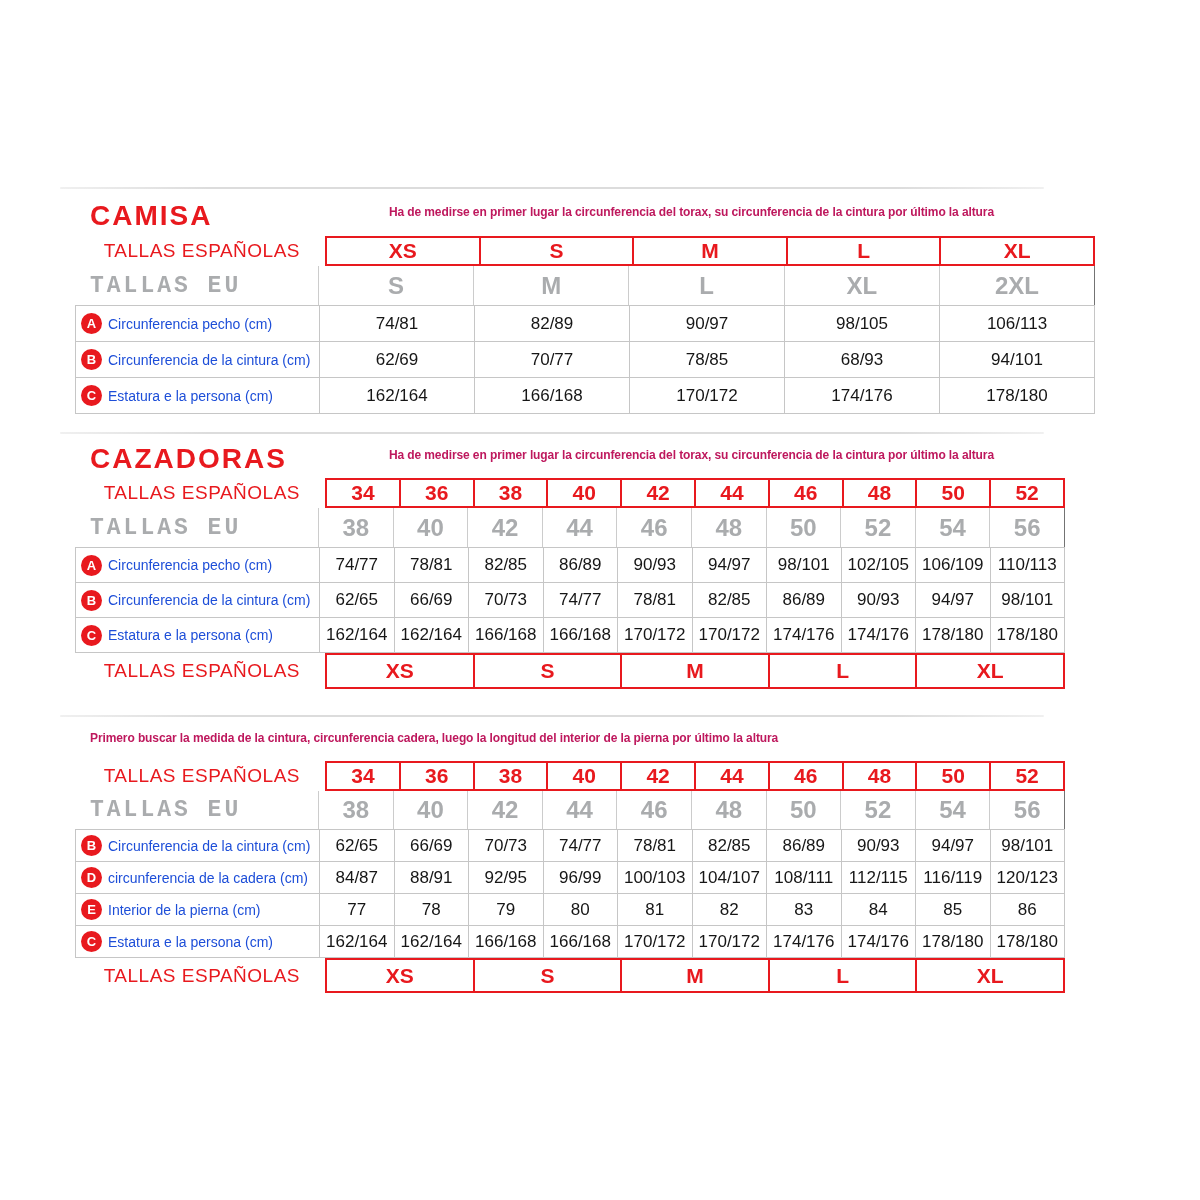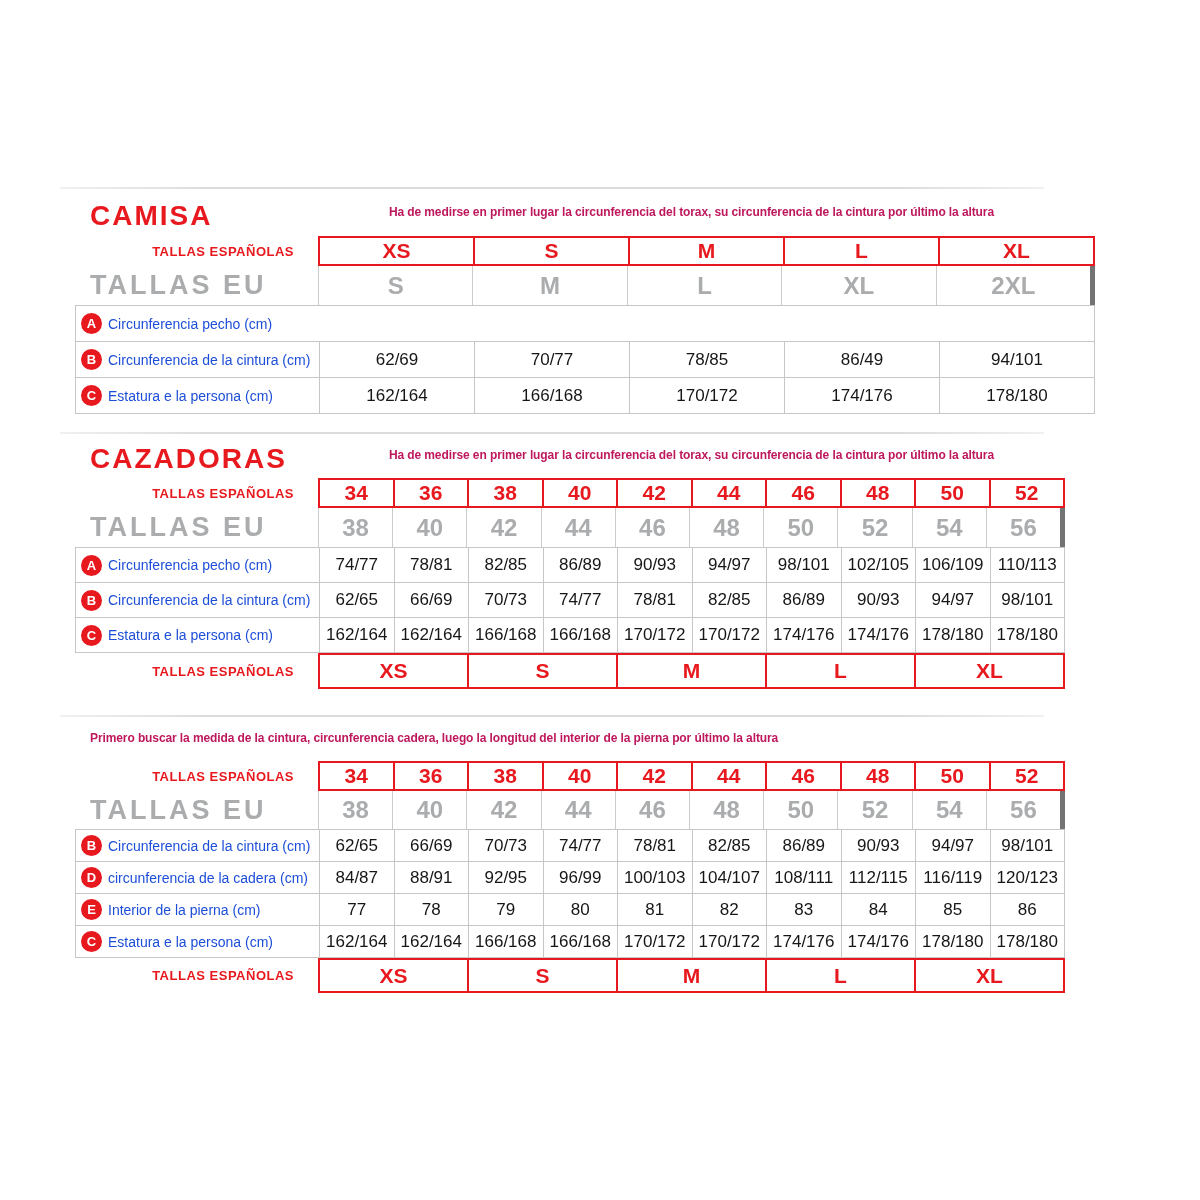--- a/index.html
+++ b/index.html
@@ -39,42 +39,42 @@
   .cells{flex:1;display:flex;align-items:stretch;}
   .cell{
     flex:1;display:flex;align-items:center;justify-content:center;
     box-sizing:border-box;text-align:center;
   }
   
   .row-esp{height:30px;}
   .row-bottom{height:36px;}
   .sec-pantalones .row-bottom{height:35px;}
   .red-lab{
-    justify-content:flex-end;padding-right:24px;
-    font-size:13px;font-weight:700;color:var(--red);letter-spacing:0.5px;
+    justify-content:flex-end;padding-right:18px;
+    font-size:19px;font-weight:400;color:var(--red);letter-spacing:0.5px;
     white-space:nowrap;
   }
   .red-box{
     border:2px solid var(--red);margin-left:-2px;
     font-size:21px;font-weight:700;color:var(--red);
     background:#fff;
   }
-  .cells .red-box:first-child{margin-left:0;}
+  .cells .red-box:first-child{margin-left:7px;}
   
   .row-eu{height:39px;}
   .sec-pantalones .row-eu{height:38px;}
   .eu-lab{
-    padding-left:15px;font-size:27px;font-weight:700;color:var(--gray);
-    letter-spacing:3px;white-space:nowrap;
+    padding-left:15px;font-size:23px;font-weight:700;color:var(--gray);
+    letter-spacing:3px;white-space:nowrap;font-family:Liberation Mono, monospace;
   }
   .eu-cell{
     font-size:24px;font-weight:700;color:var(--gray);
     border-left:1px solid #ccc;
   }
-  .eu-cell:last-child{border-right:5px solid #737373;}
+  .eu-cell:last-child{border-right:1px solid #737373;}
   
   .data-grid{border:1px solid #c6c6c6;}
   .data-row + .data-row{border-top:1px solid #c6c6c6;}
   .sec-camisa .data-row{height:35px;}
   .sec-cazadoras .data-row{height:34px;}
   .sec-pantalones .data-row{height:31px;}
   .data-lab{padding-left:5px;}
   .data-cell{border-left:1px solid #c6c6c6;font-size:17px;color:#161616;}
   .badge{
     width:21px;height:21px;border-radius:50%;background:var(--red);
@@ -114,31 +114,38 @@
             <div class="cell eu-cell">XL</div>
             <div class="cell eu-cell">2XL</div>
           </div>
         </div>
         <div class="data-grid">
           <div class="row data-row">
             <div class="lab data-lab">
               <span class="badge">A</span>
               <span class="lab-text">Circunferencia pecho (cm)</span>
             </div>
+            <div class="cells">
+              <div class="cell data-cell">74/81</div>
+              <div class="cell data-cell">82/89</div>
+              <div class="cell data-cell">90/97</div>
+              <div class="cell data-cell">98/105</div>
+              <div class="cell data-cell">106/113</div>
+            </div>
           </div>
           <div class="row data-row">
             <div class="lab data-lab">
               <span class="badge">B</span>
               <span class="lab-text">Circunferencia de la cintura (cm)</span>
             </div>
             <div class="cells">
               <div class="cell data-cell">62/69</div>
               <div class="cell data-cell">70/77</div>
               <div class="cell data-cell">78/85</div>
-              <div class="cell data-cell">86/49</div>
+              <div class="cell data-cell">68/93</div>
               <div class="cell data-cell">94/101</div>
             </div>
           </div>
           <div class="row data-row">
             <div class="lab data-lab">
               <span class="badge">C</span>
               <span class="lab-text">Estatura e la persona (cm)</span>
             </div>
             <div class="cells">
               <div class="cell data-cell">162/164</div>

